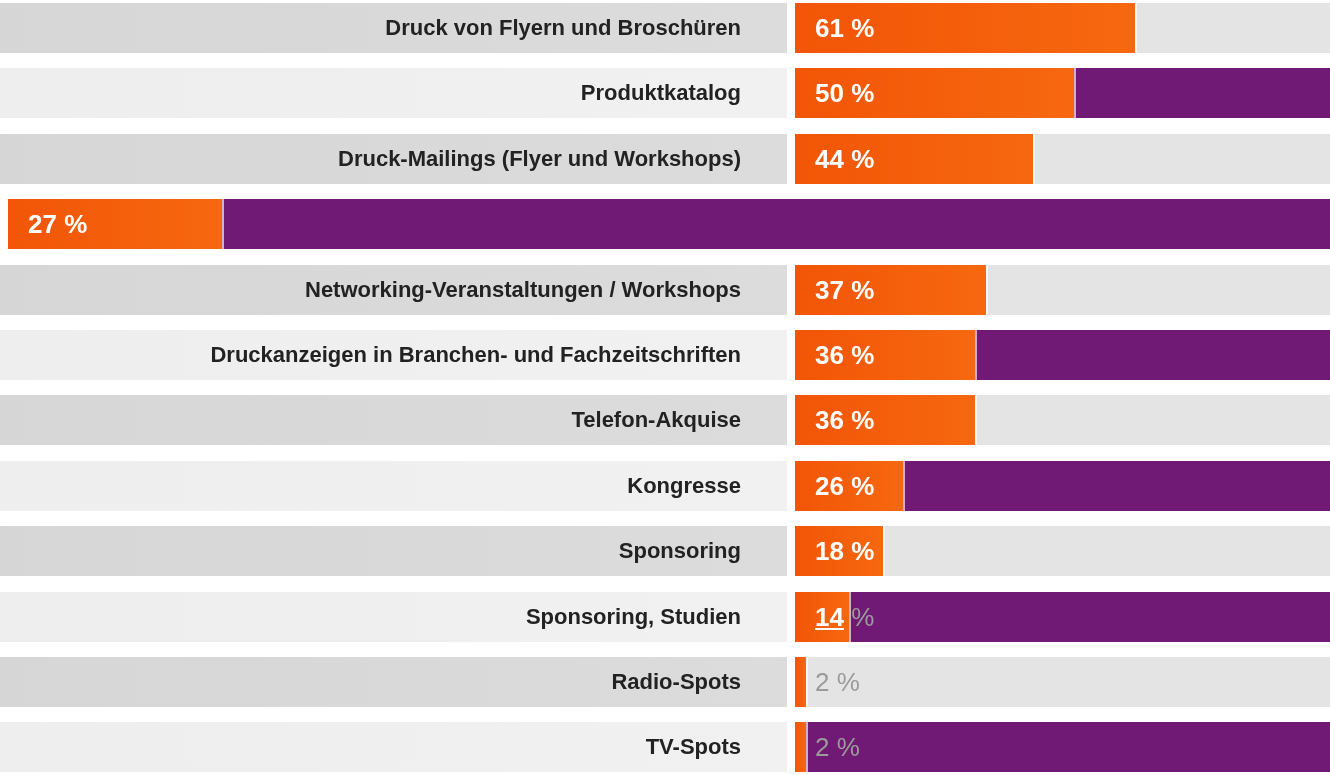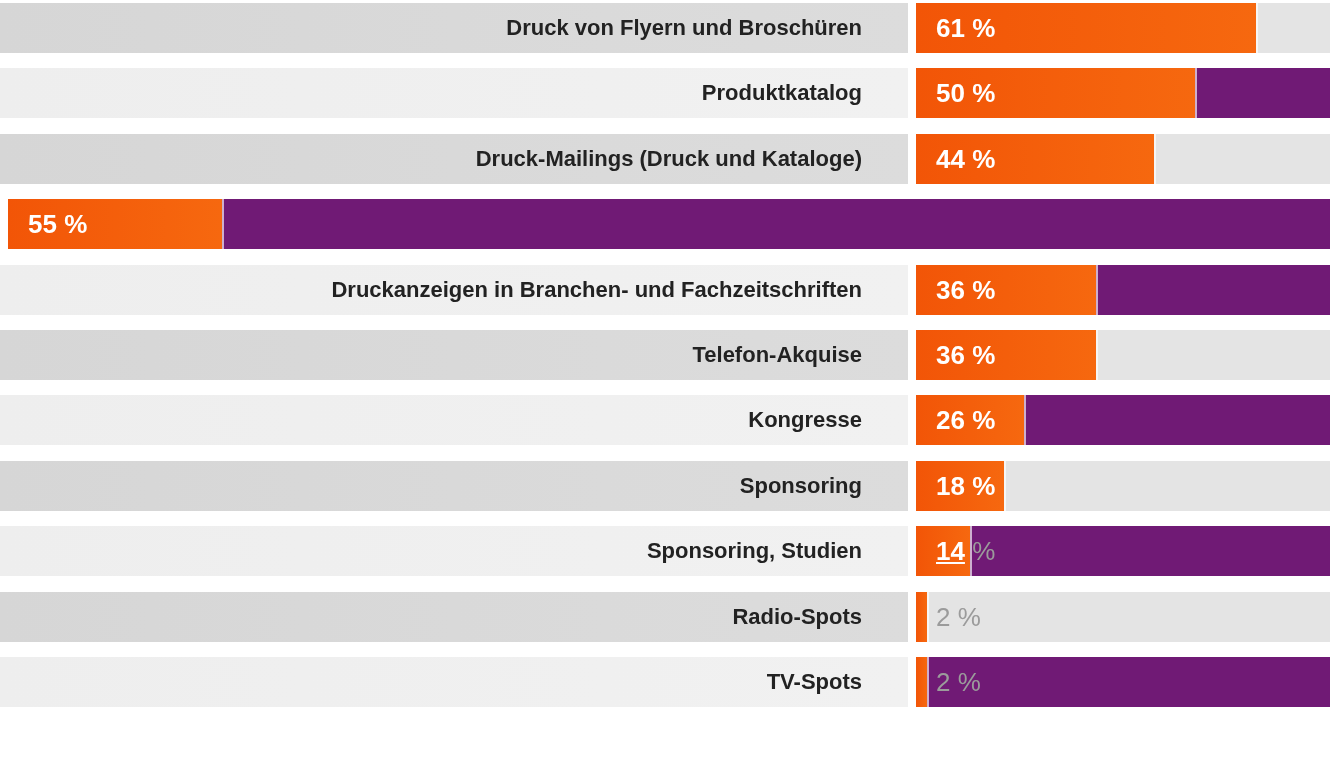--- a/index.html
+++ b/index.html
@@ -18,21 +18,21 @@
     flex-direction: column;
     gap: 15.4px;
   }
   .row {
     display: flex;
     height: 50px;
     width: 1330px;
     flex: 0 0 auto;
   }
   .label-cell {
-    width: 908px;
+    width: 787px;
     box-sizing: border-box;
     padding-right: 46px;
     text-align: right;
     line-height: 50px;
     font-size: 22px;
     font-weight: 700;
     color: var(--label-text, #222222);
     white-space: nowrap;
     overflow: hidden;
   }
@@ -85,36 +85,44 @@
   <div class="row light">
     <div class="label-cell">Produktkatalog</div>
     <div class="gap-cell"></div>
     <div class="bar-area">
       <div class="bar" style="width: 279px;"></div>
       <div class="value all-white"><span class="num">50</span><span class="pct"> %</span></div>
     </div>
   </div>
 
   <div class="row dark">
-    <div class="label-cell">Druck-Mailings (Druck und Kataloge)</div>
+    <div class="label-cell">Druck-Mailings (Flyer und Workshops)</div>
     <div class="gap-cell"></div>
     <div class="bar-area">
       <div class="bar" style="width: 238px;"></div>
       <div class="value all-white"><span class="num">44</span><span class="pct"> %</span></div>
     </div>
   </div>
 
   <div class="row light">
     <div class="gap-cell"></div>
     <div class="bar-area">
       <div class="bar" style="width: 214px;"></div>
-      <div class="value all-white"><span class="num">55</span><span class="pct"> %</span></div>
+      <div class="value all-white"><span class="num">27</span><span class="pct"> %</span></div>
     </div>
   </div>
 
+  <div class="row dark">
+    <div class="label-cell">Networking-Veranstaltungen / Workshops</div>
+    <div class="gap-cell"></div>
+    <div class="bar-area">
+      <div class="bar" style="width: 191px;"></div>
+      <div class="value all-white"><span class="num">37</span><span class="pct"> %</span></div>
+    </div>
+  </div>
 
   <div class="row light">
     <div class="label-cell">Druckanzeigen in Branchen- und Fachzeitschriften</div>
     <div class="gap-cell"></div>
     <div class="bar-area">
       <div class="bar" style="width: 180px;"></div>
       <div class="value all-white"><span class="num">36</span><span class="pct"> %</span></div>
     </div>
   </div>
 

